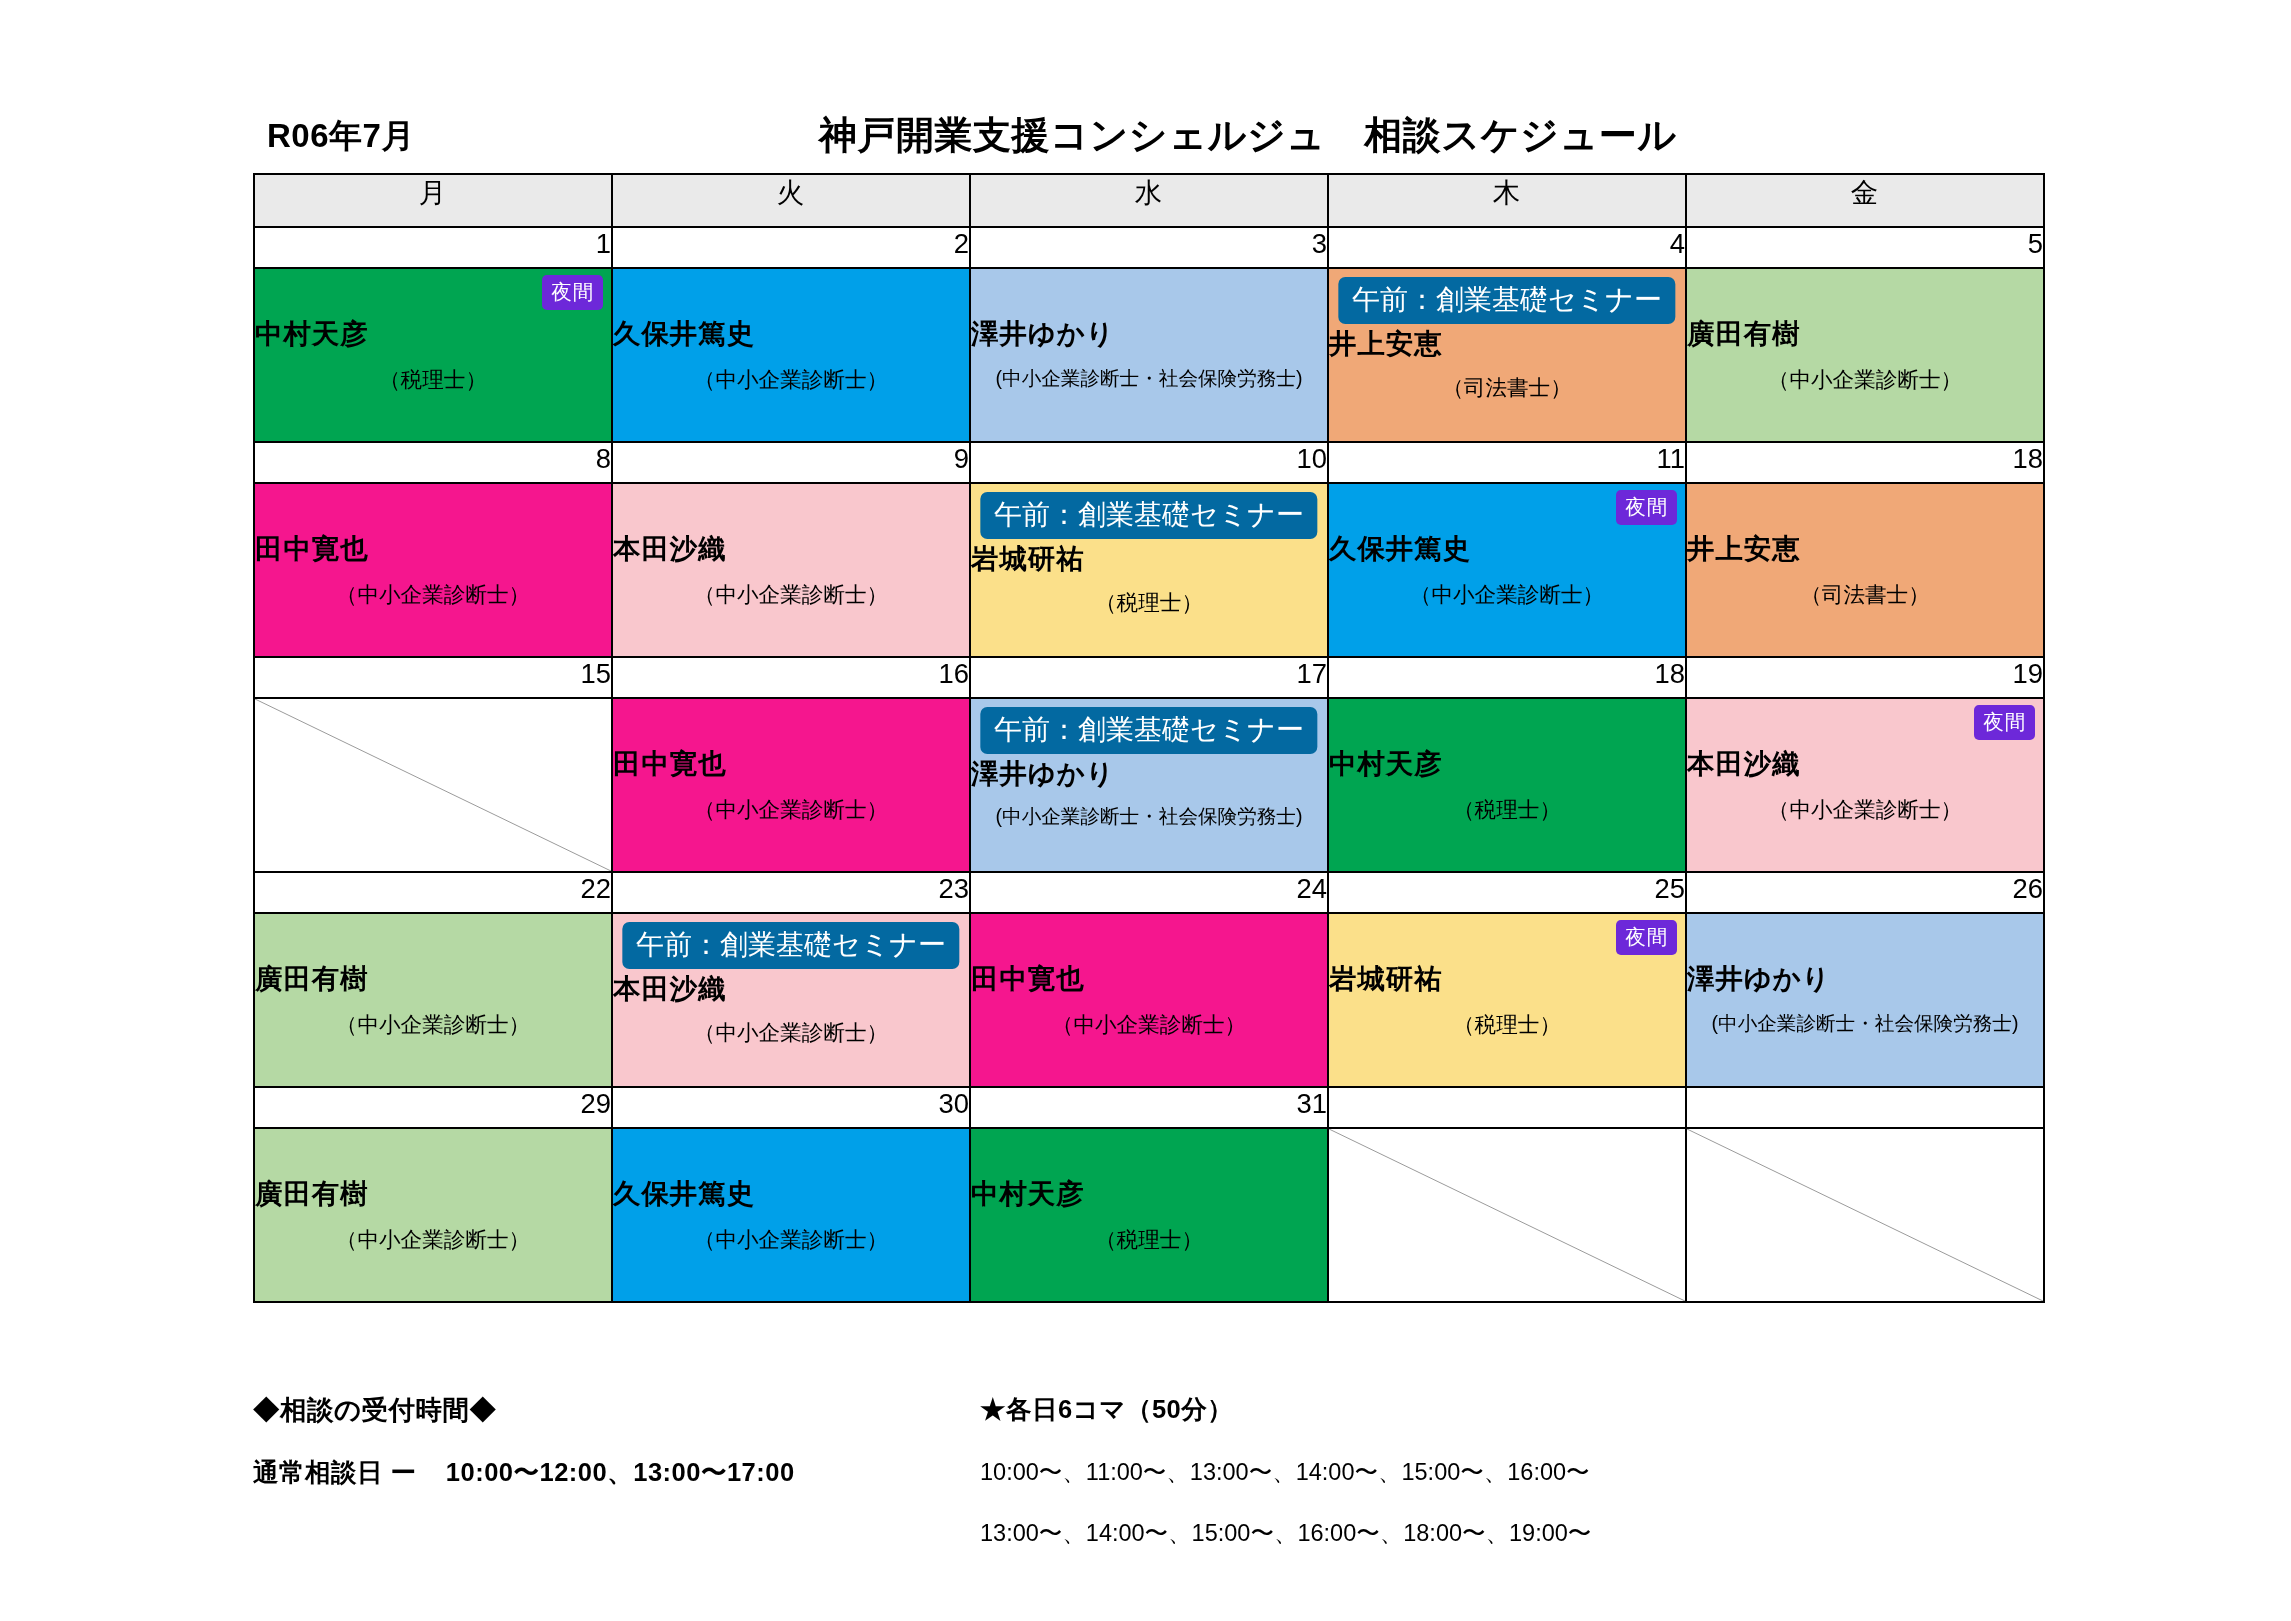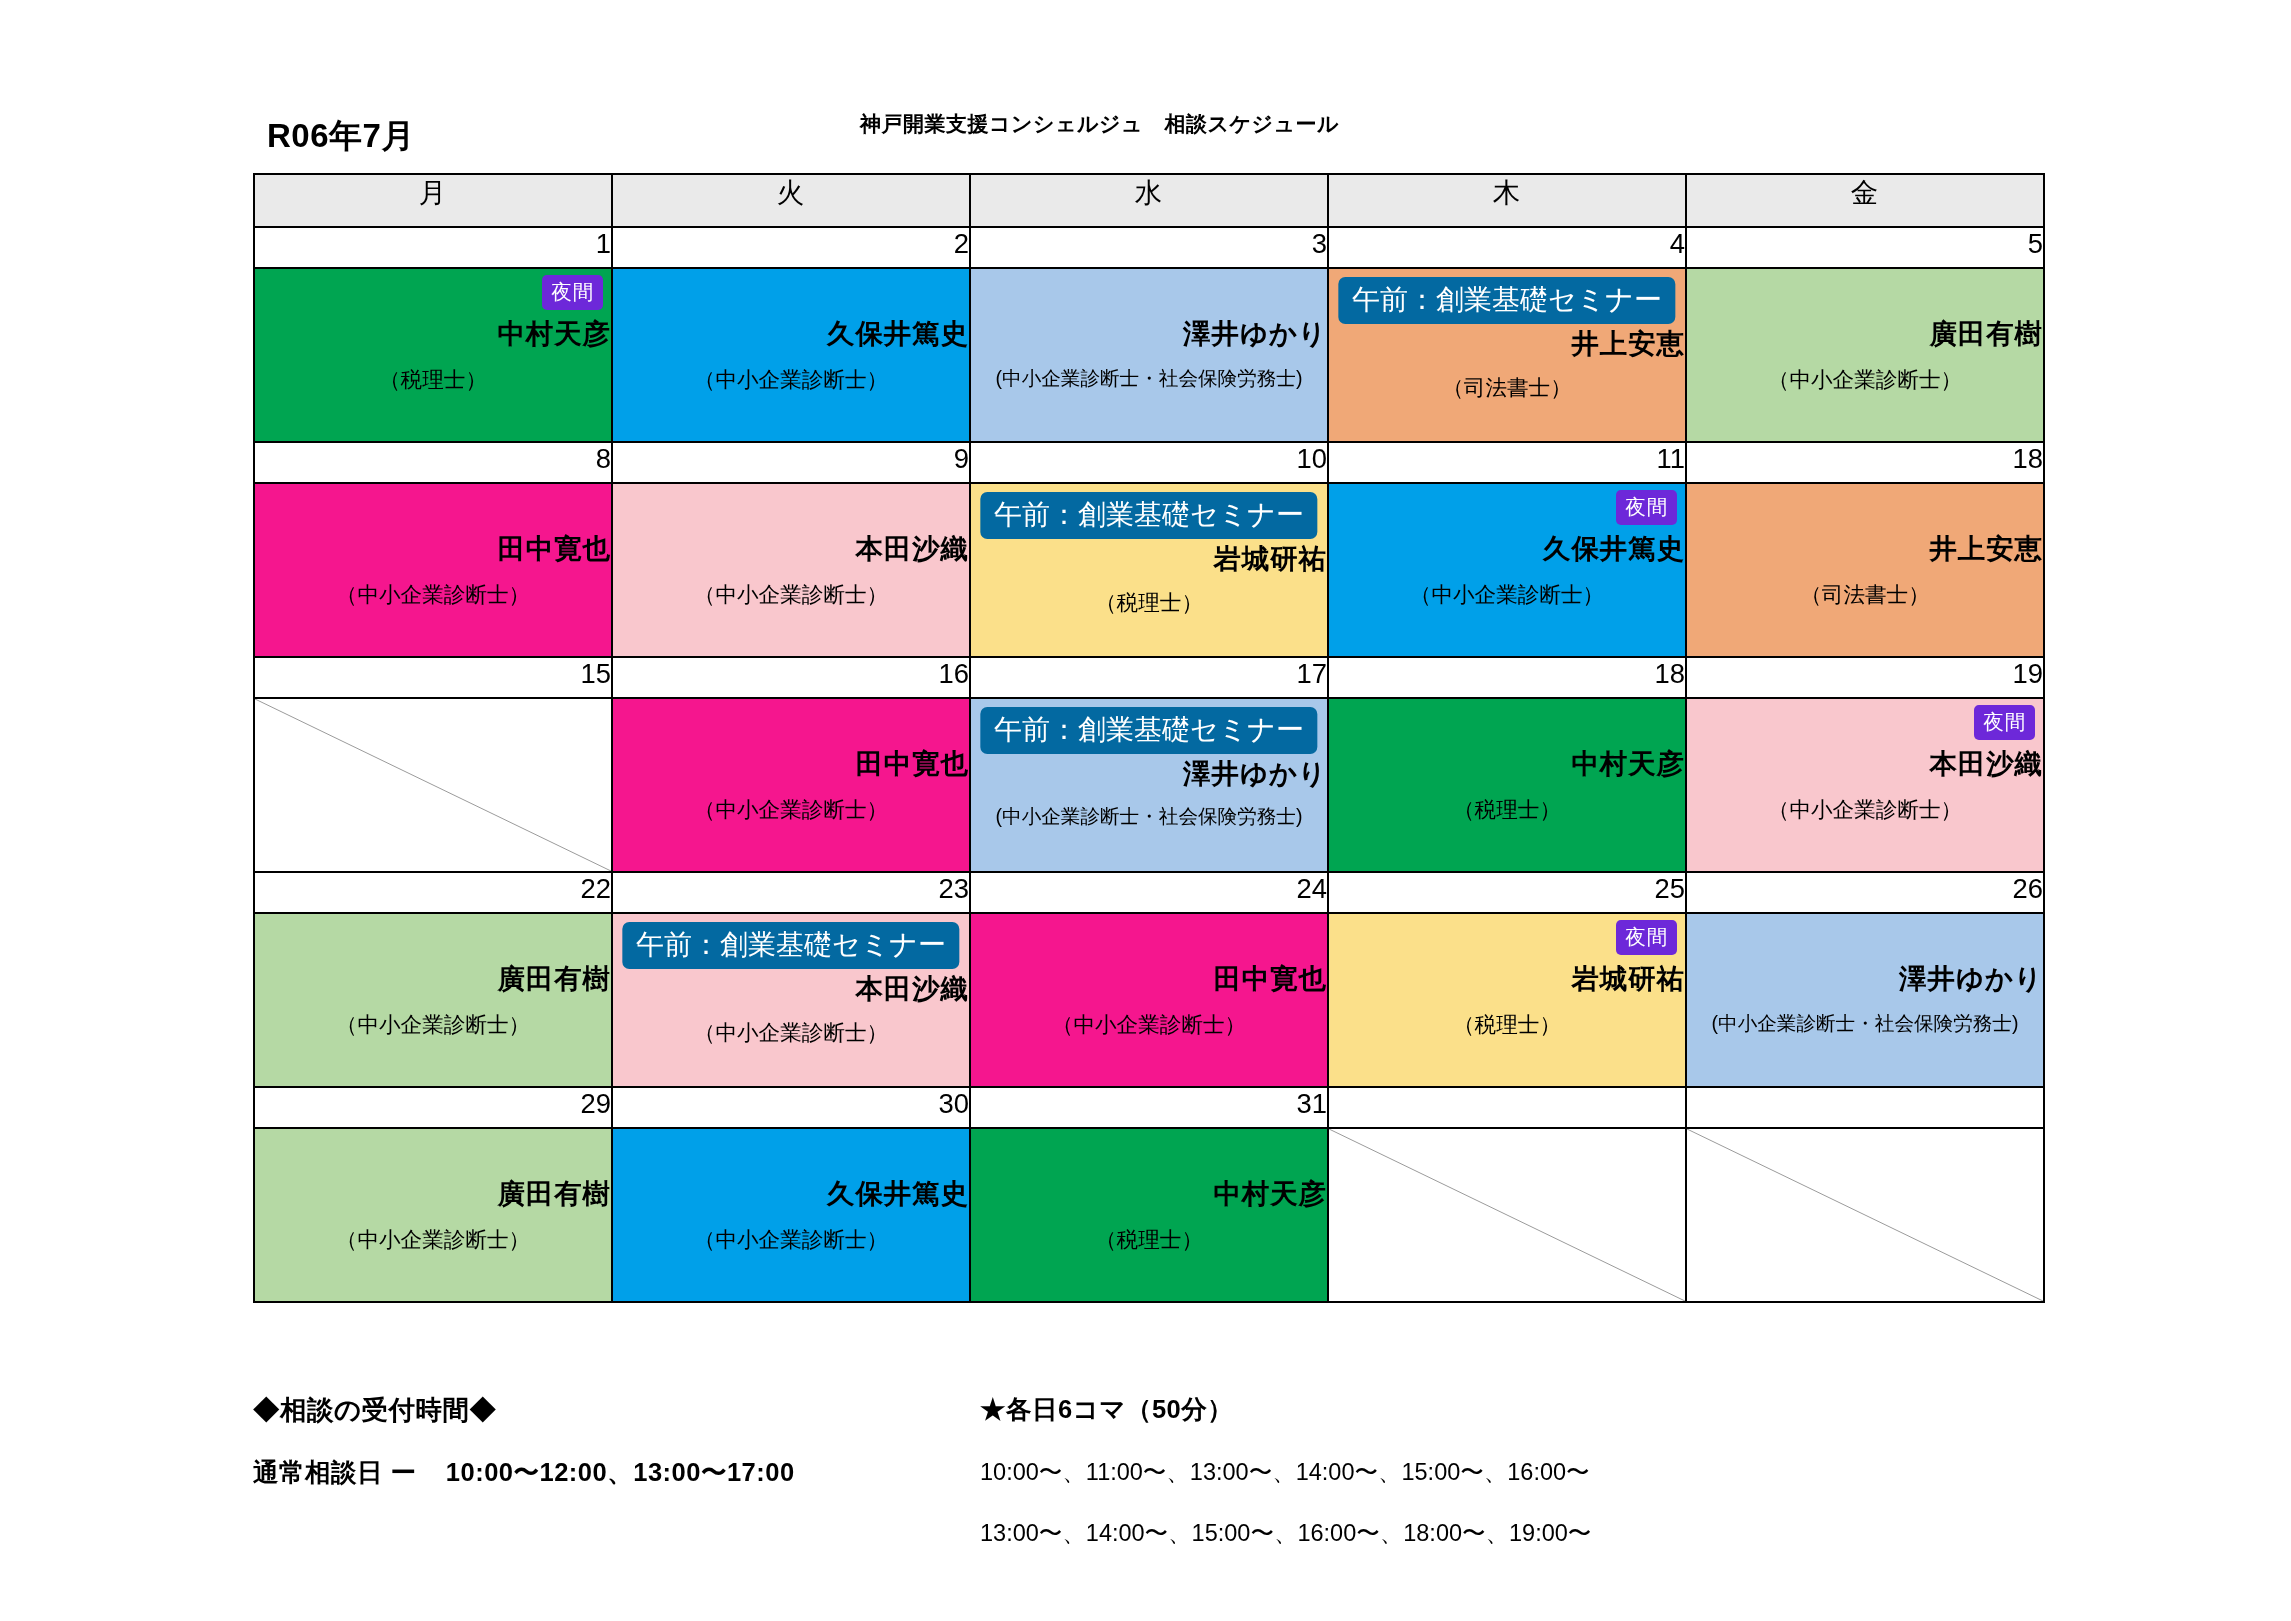--- a/index.html
+++ b/index.html
@@ -26,24 +26,23 @@
     left: 267px;
     top: 114px;
     font-size: 33px;
     font-weight: bold;
     letter-spacing: 0.5px;
   }
   .doc-title {
     position: absolute;
     left: 819px;
     top: 110px;
-    font-size: 21px;
+    font-size: 38px;
     font-weight: bold;
     letter-spacing: 0.5px;
-    margin-left: 41px;
   }
   
   .calendar {
     position: absolute;
     left: 253px;
     top: 173px;
     width: 1789px;
     border-collapse: collapse;
     table-layout: fixed;
   }
@@ -80,21 +79,21 @@
     width: 100%;
     height: 100%;
     position: relative;
     box-sizing: border-box;
   }
   .name {
     position: absolute;
     left: 0;
     right: 0;
     top: 47px;
-    text-align: right;
+    text-align: left;
     font-size: 27.4px;
     font-weight: bold;
     letter-spacing: 1px;
   }
   .name.has-banner { top: 57px; }
   .qual {
     position: absolute;
     left: 0;
     right: 0;
     top: 96px;

